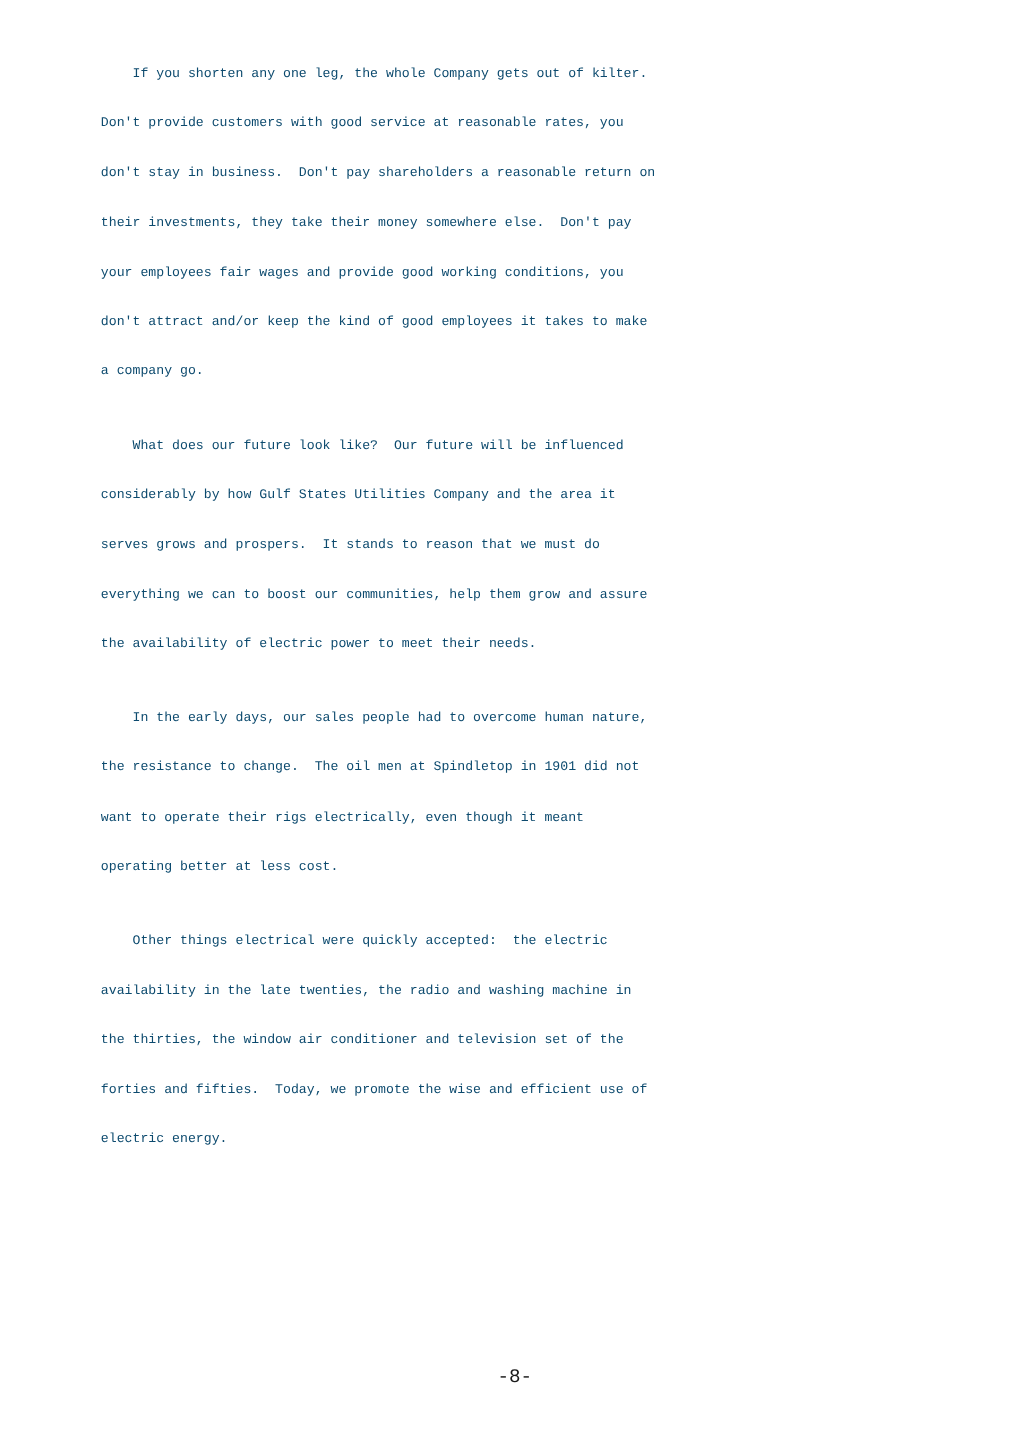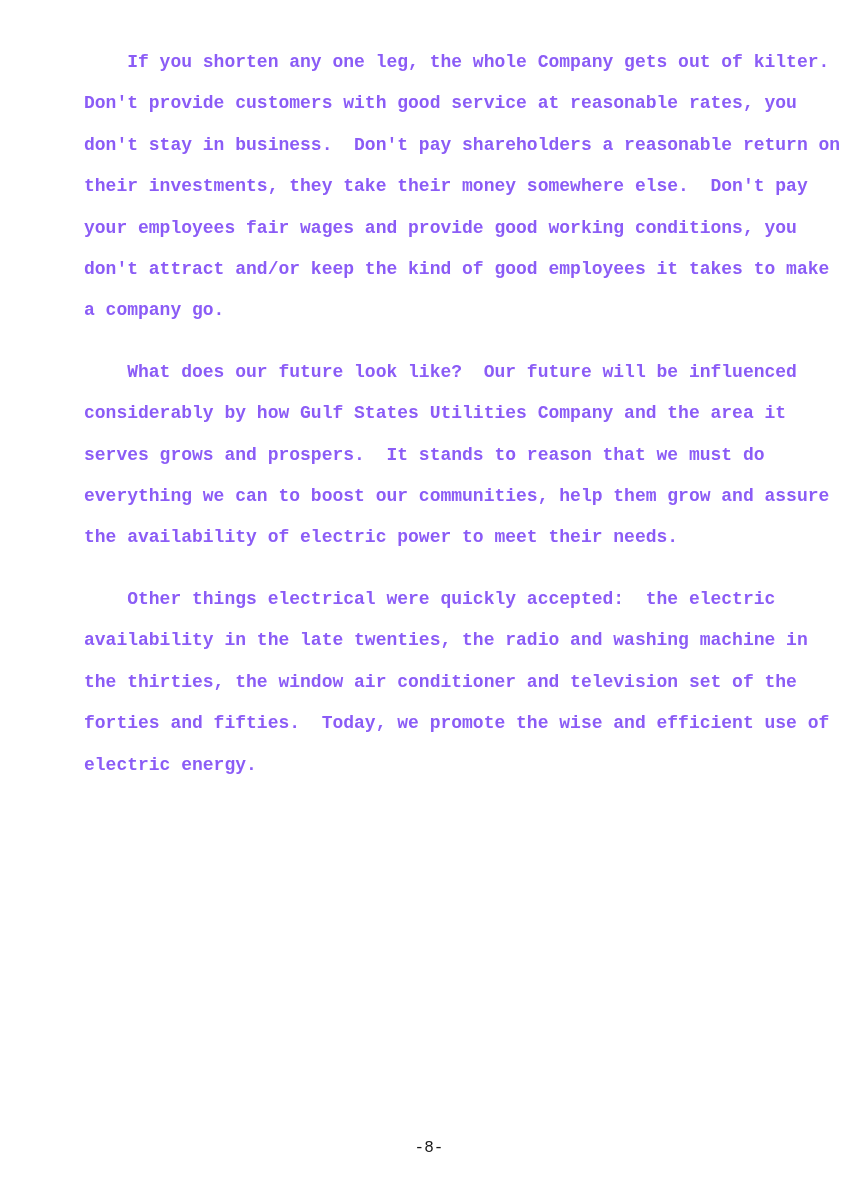--- a/index.html
+++ b/index.html
@@ -22,25 +22,24 @@
     overflow: hidden;
   }
   .text-block {
     position: absolute;
     left: 84px;
     top: 42px;
     width: 740px;
   }
   .para {
     margin: 0 0 20px 0;
-    font-size: 18px;
+    font-size: 11px;
     line-height: 41.4px;
     white-space: pre;
-    color: #8b5cf6;
-    font-weight: bold;
+    color: #0c4a6e;
   }
   .footer {
     position: absolute;
     left: 0;
     right: 0;
     top: 1138px;
     text-align: center;
     font-size: 16px;
     line-height: 20px;
     color: #1a1a1a;
@@ -56,20 +55,24 @@
 don't stay in business.  Don't pay shareholders a reasonable return on
 their investments, they take their money somewhere else.  Don't pay
 your employees fair wages and provide good working conditions, you
 don't attract and/or keep the kind of good employees it takes to make
 a company go.</p>
       <p class="para">    What does our future look like?  Our future will be influenced
 considerably by how Gulf States Utilities Company and the area it
 serves grows and prospers.  It stands to reason that we must do
 everything we can to boost our communities, help them grow and assure
 the availability of electric power to meet their needs.</p>
+      <p class="para">    In the early days, our sales people had to overcome human nature,
+the resistance to change.  The oil men at Spindletop in 1901 did not
+want to operate their rigs electrically, even though it meant
+operating better at less cost.</p>
       <p class="para">    Other things electrical were quickly accepted:  the electric
 availability in the late twenties, the radio and washing machine in
 the thirties, the window air conditioner and television set of the
 forties and fifties.  Today, we promote the wise and efficient use of
 electric energy.</p>
     </div>
   <div class="footer">-8-</div>
 </div>
 
 </body></html>

